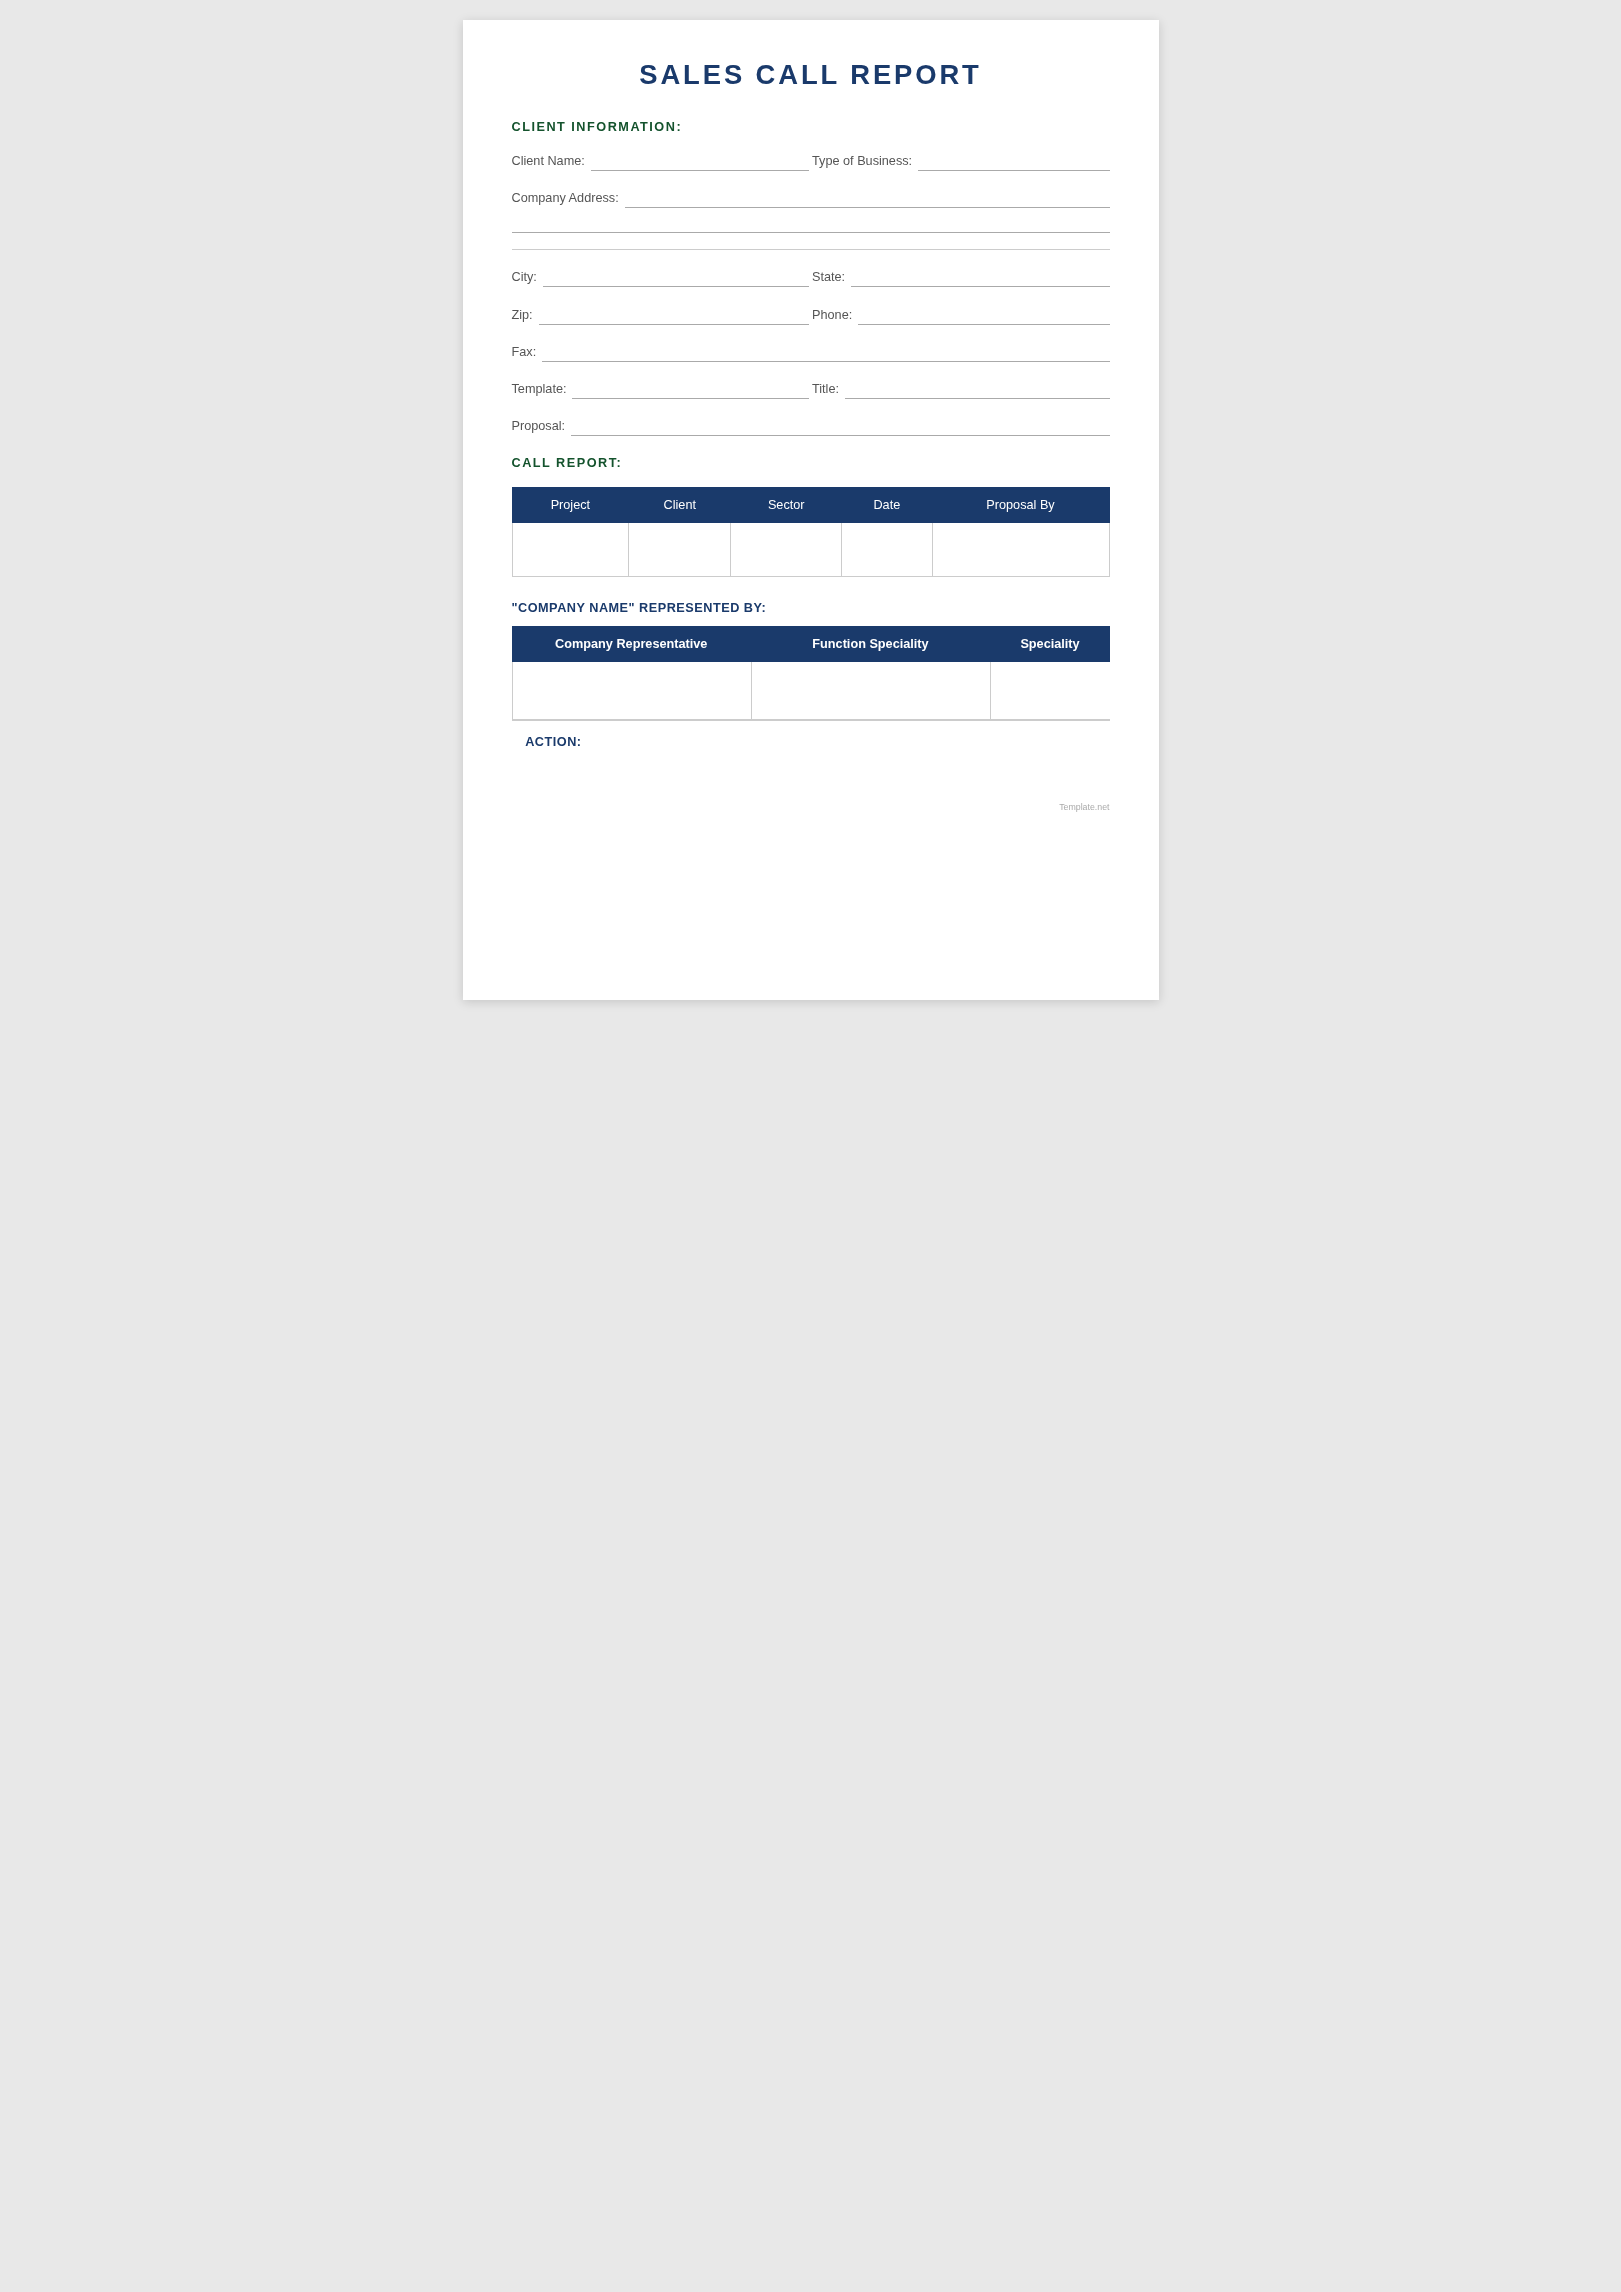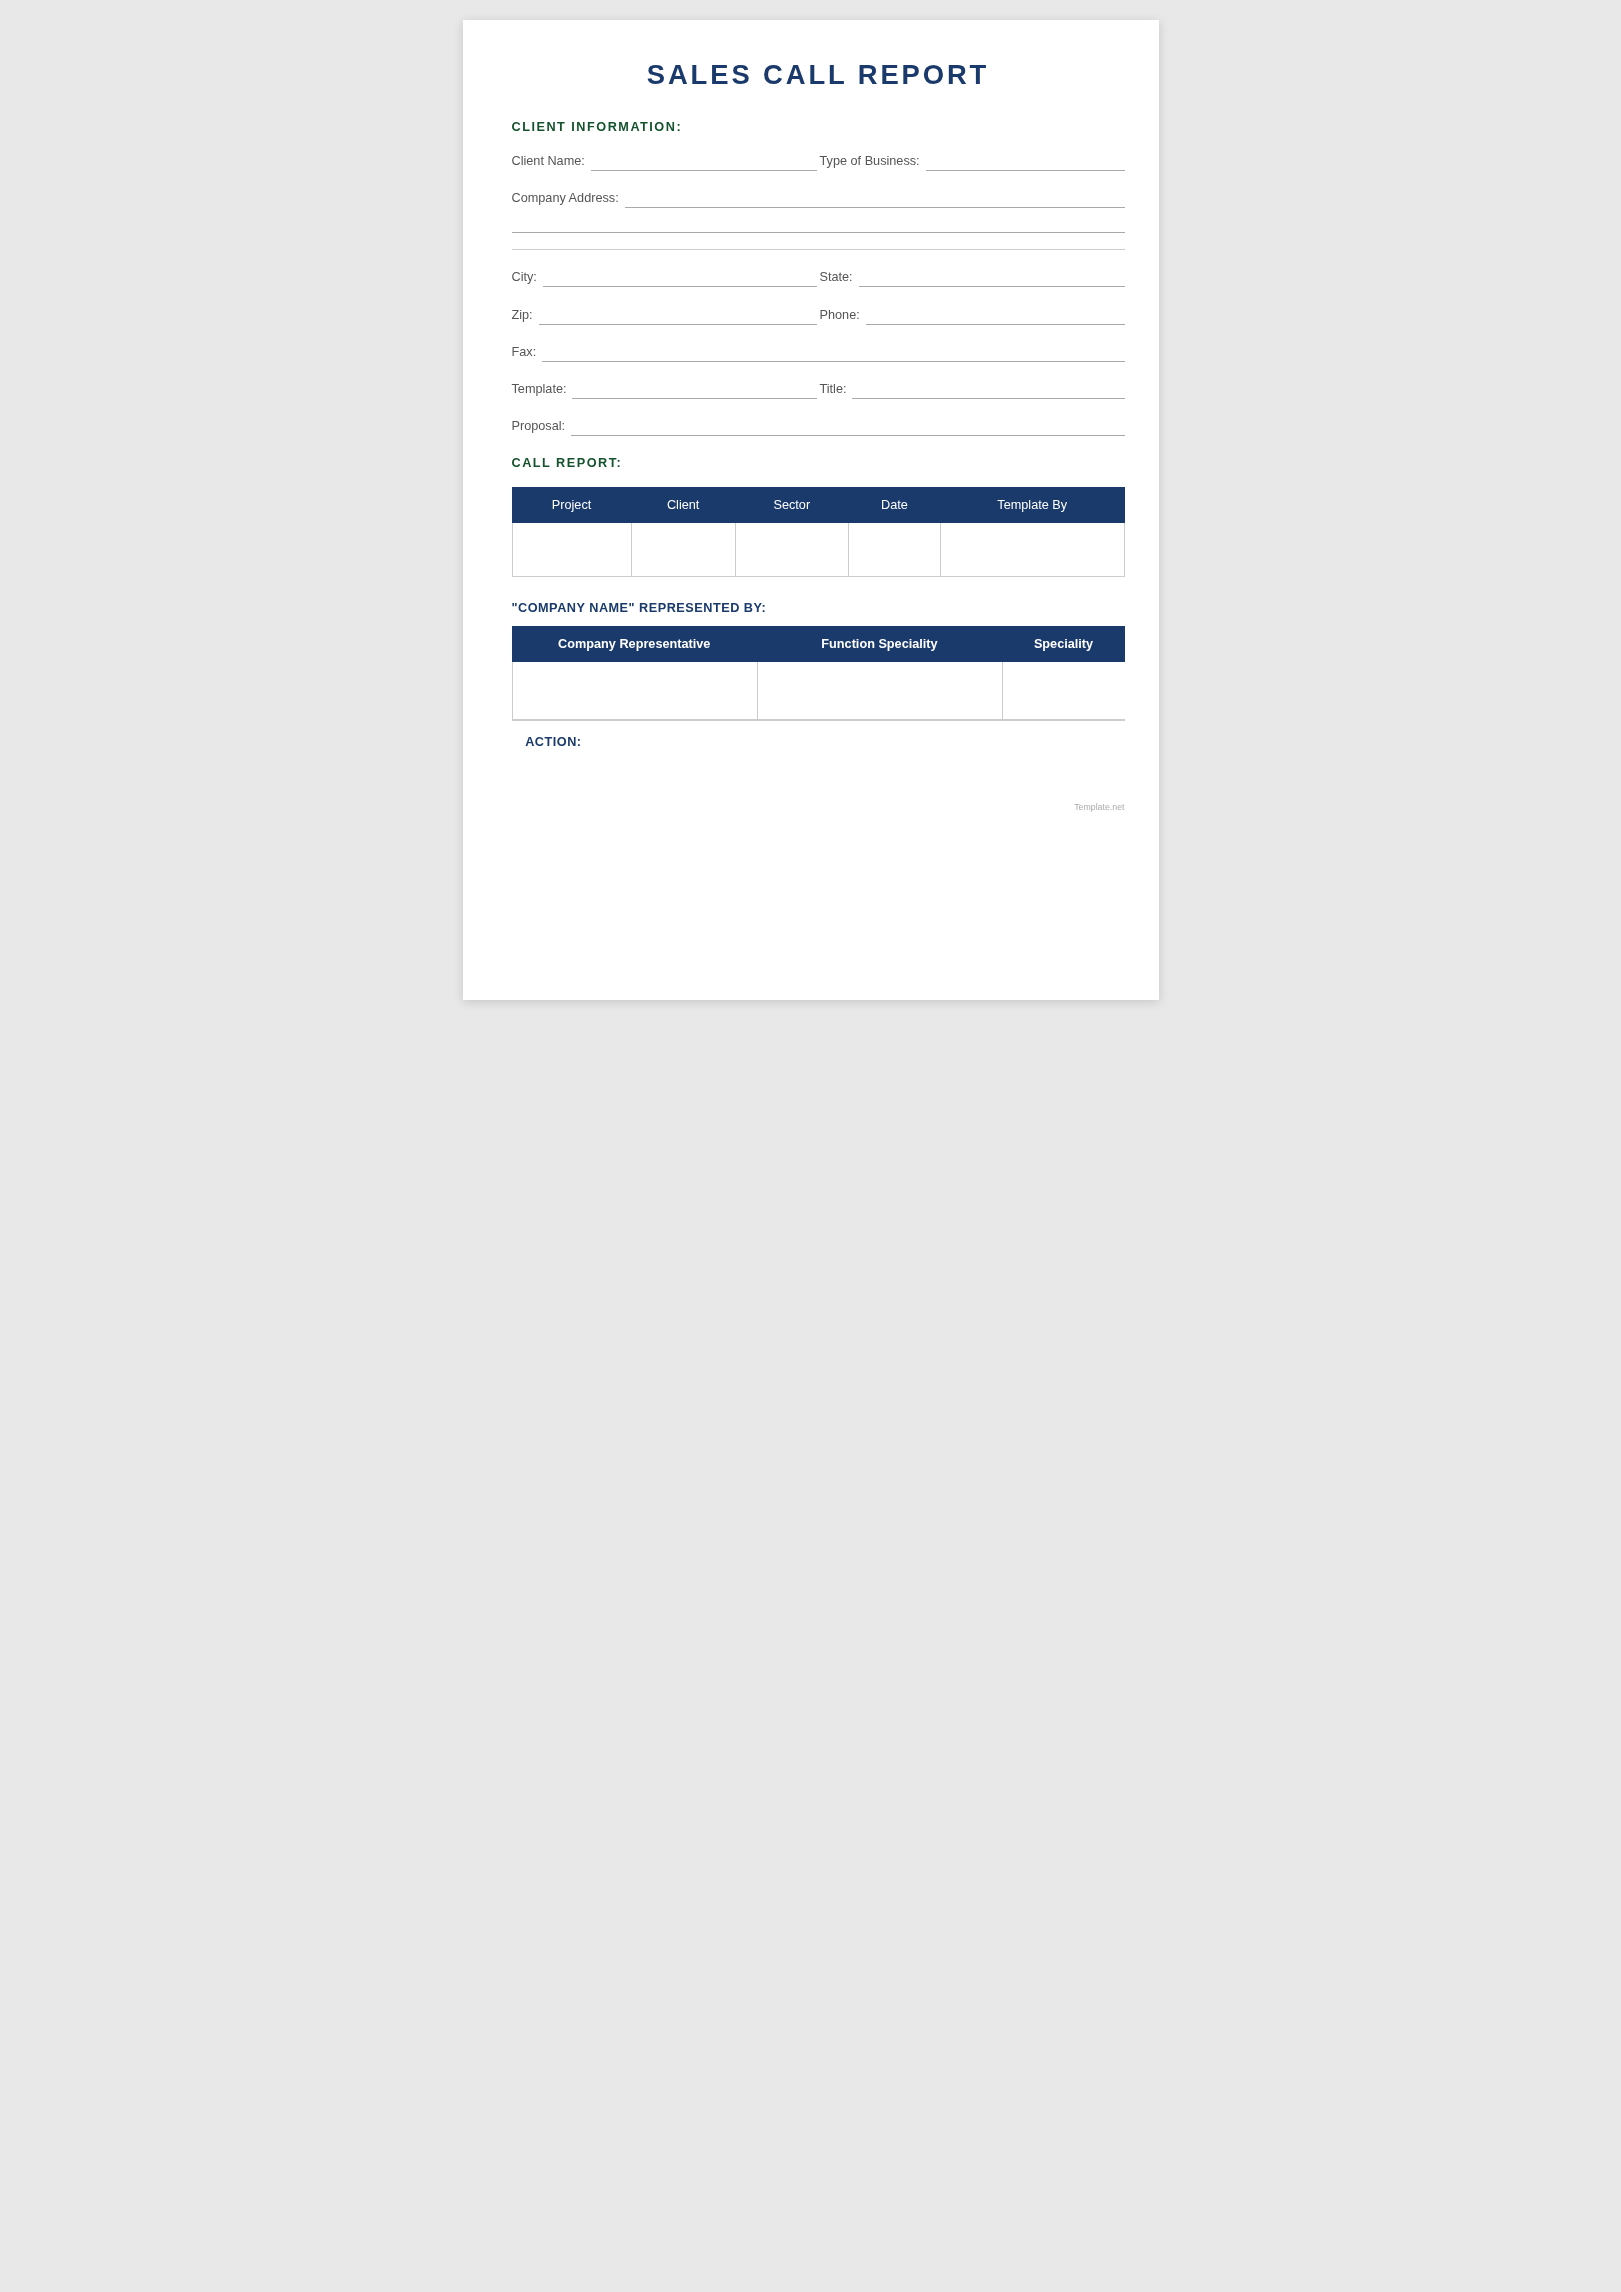--- a/index.html
+++ b/index.html
@@ -15,21 +15,21 @@
       align-items: flex-start;
       min-height: 100vh;
       font-family: Arial, sans-serif;
       padding: 19.6px;
     }
 
     .page {
       background: #ffffff;
       width: 696px;
       min-height: 980px;
-      padding: 39px 34px 49px 49px;
+      padding: 39px 49px 49px 49px;
       box-shadow: 0 2px 9.8px rgba(0,0,0,0.15);
     }
 
     .page-title {
       text-align: center;
       font-size: 27.4px;
       font-weight: bold;
       color: #1a3a6b;
       letter-spacing: 2.9px;
       margin-bottom: 29px;
@@ -275,21 +275,21 @@
 
   <div class="section-header" style="margin-top: 19.6px;">CALL REPORT:</div>
 
   <table class="call-report-table">
     <thead>
       <tr>
         <th>Project</th>
         <th>Client</th>
         <th>Sector</th>
         <th>Date</th>
-        <th>Template By</th>
+        <th>Proposal By</th>
       </tr>
     </thead>
     <tbody>
       <tr>
         <td contenteditable="true" style=""></td>
         <td contenteditable="true" style=""></td>
         <td contenteditable="true" style=""></td>
         <td contenteditable="true" style=""></td>
         <td contenteditable="true" style=""></td>
       </tr>

